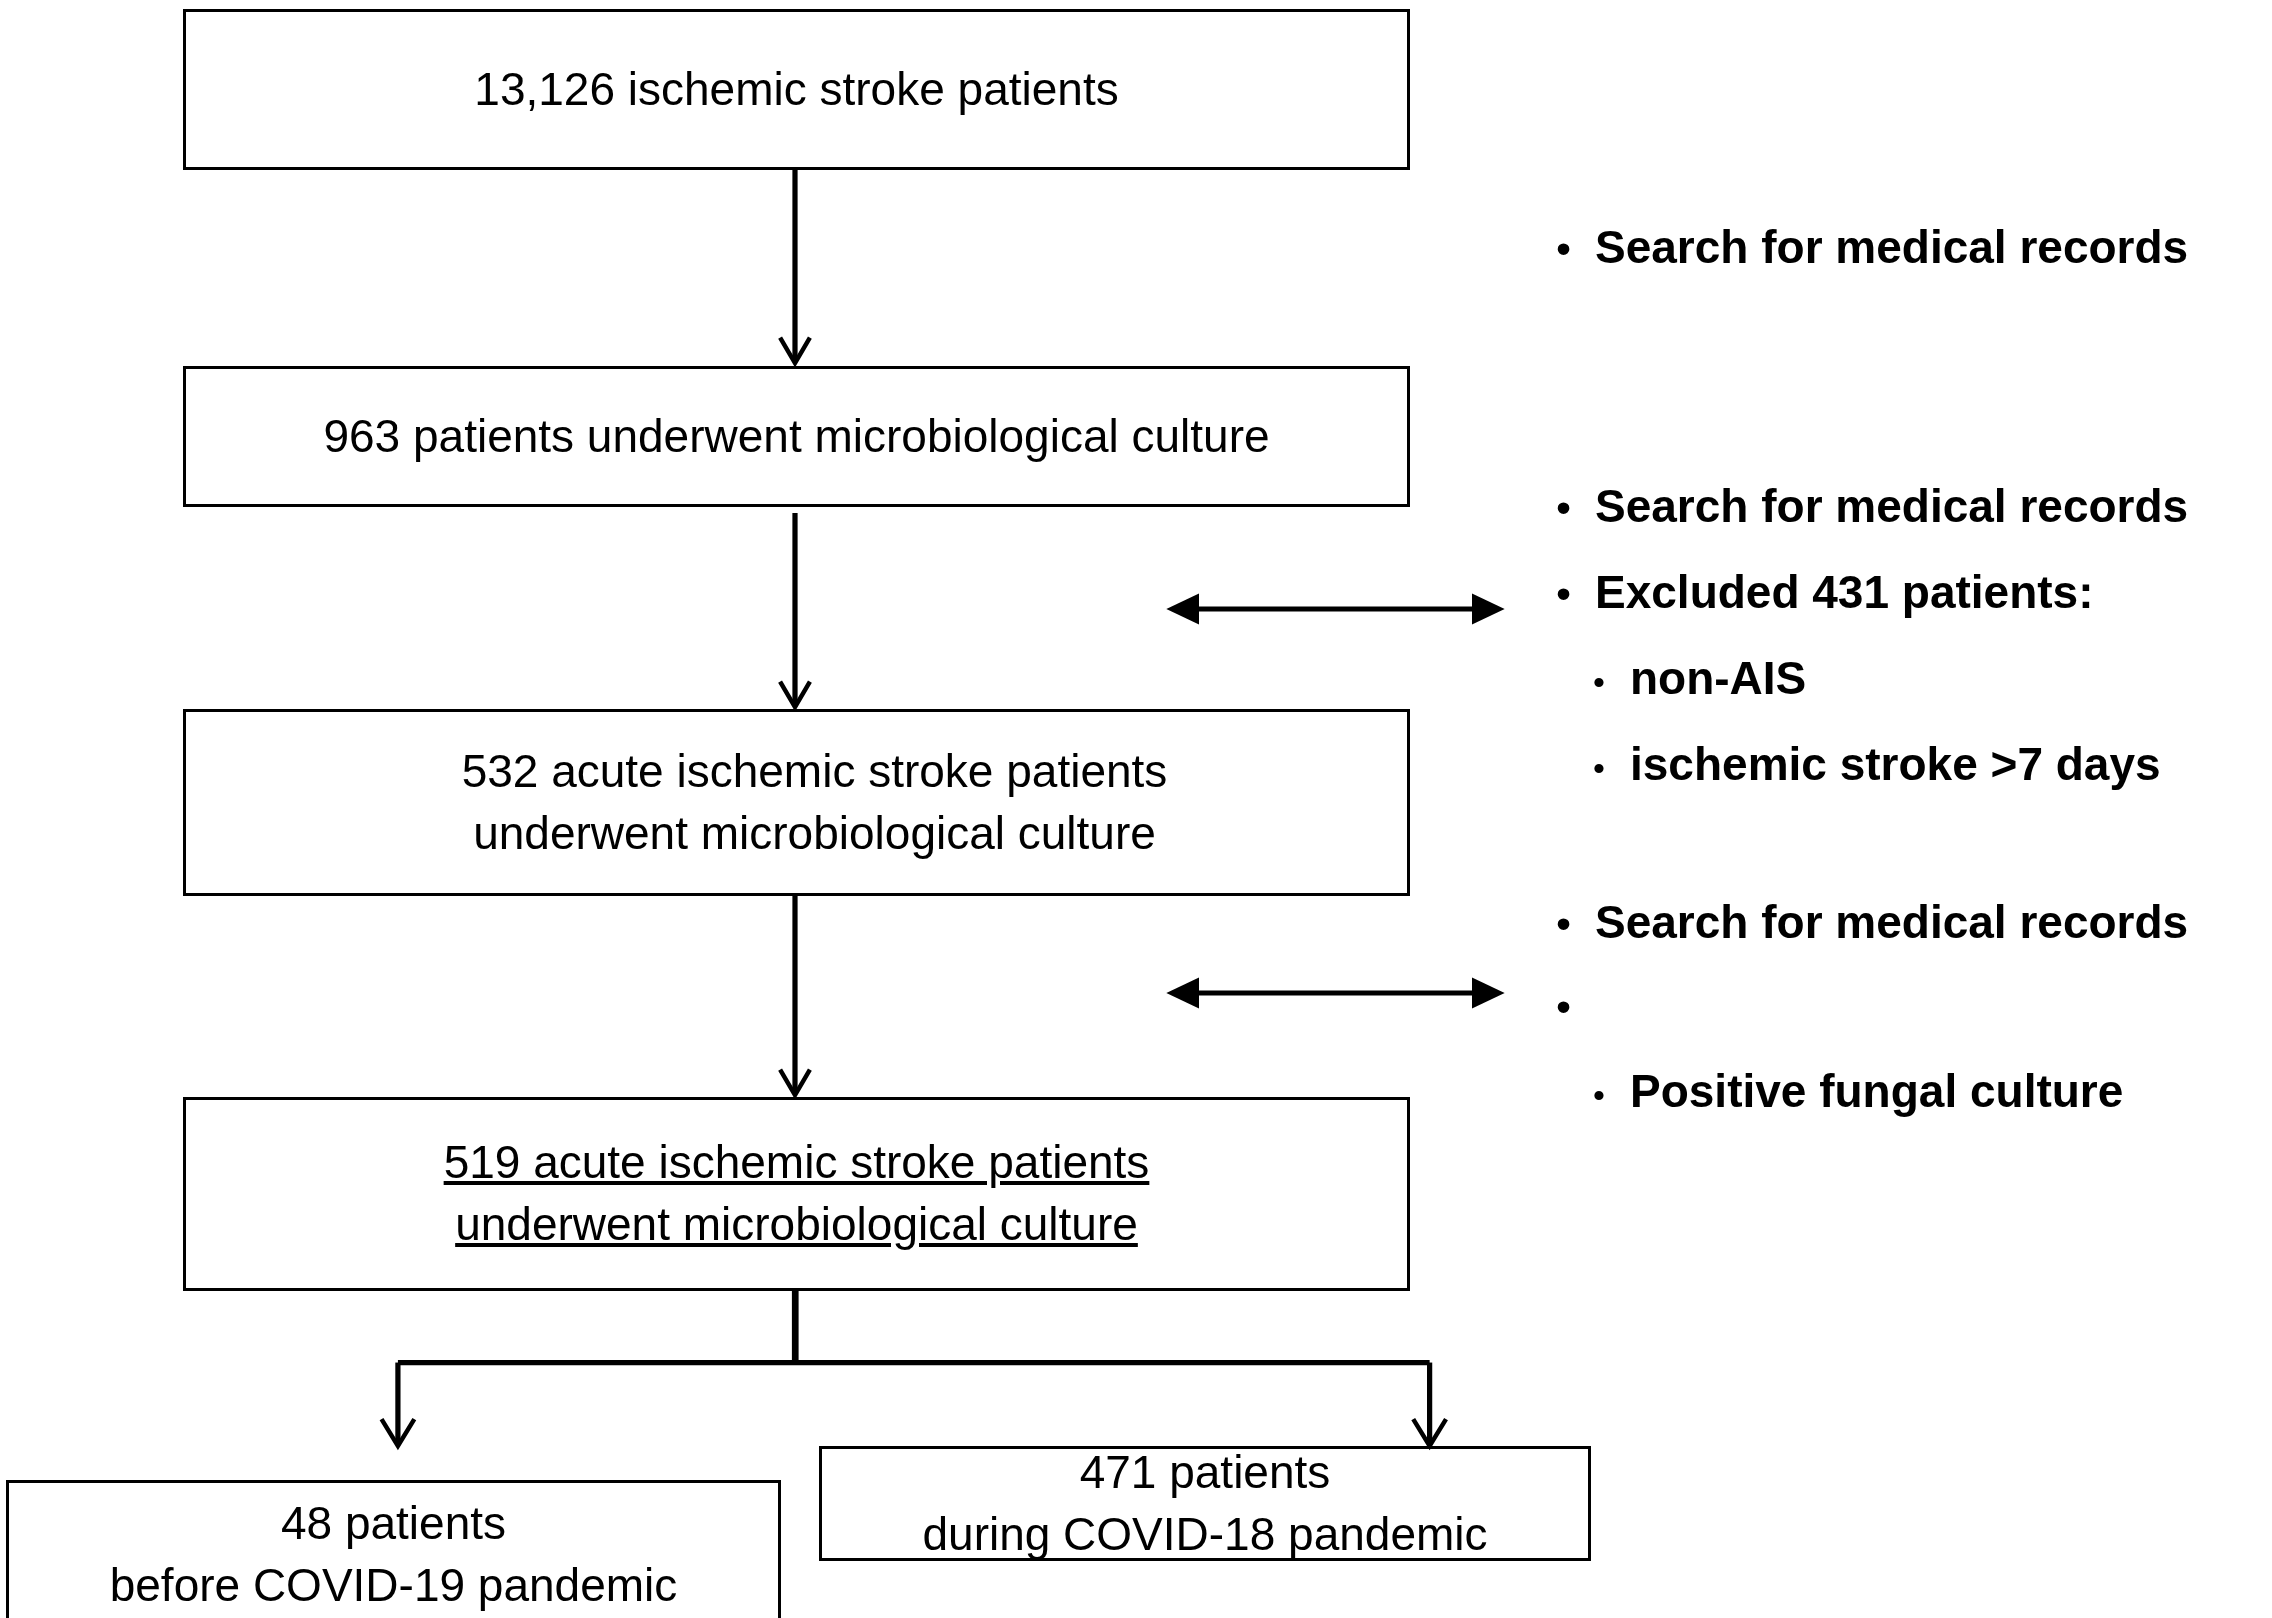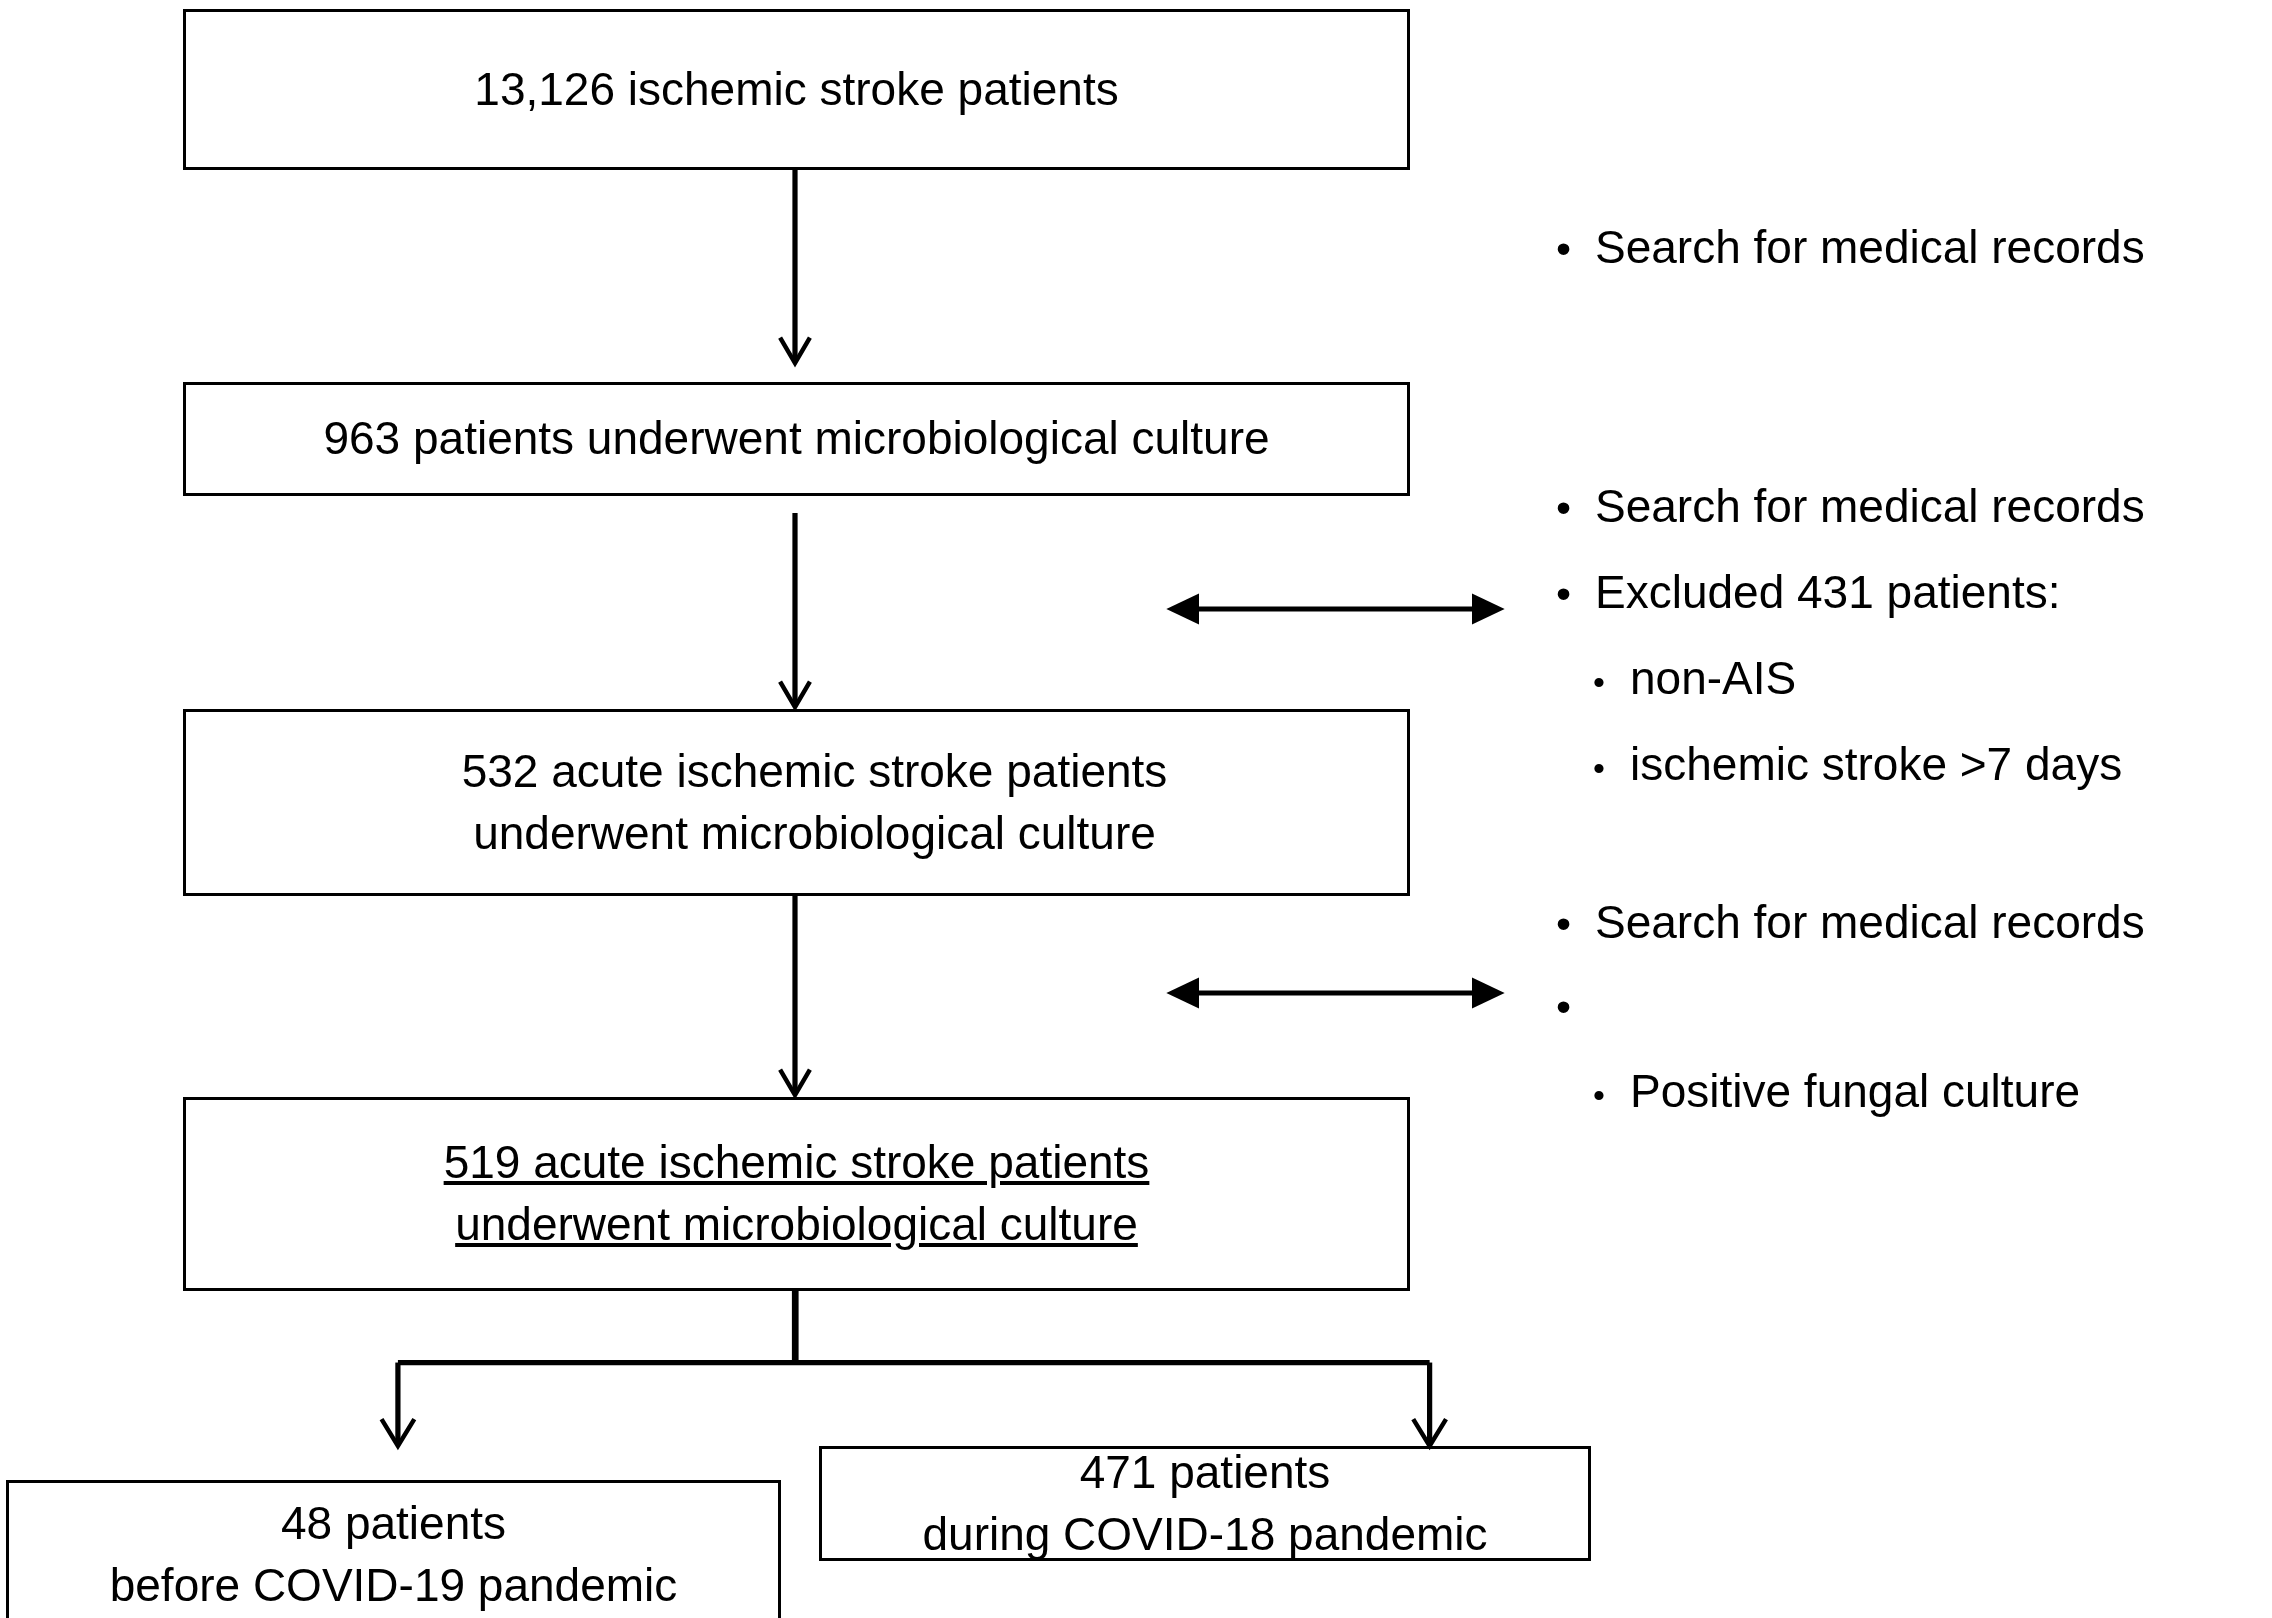--- a/index.html
+++ b/index.html
@@ -53,20 +53,21 @@
     width: 39px;
     flex: 0 0 39px;
     font-size: 43px;
     line-height: 1;
     text-align: left;
   }
   .ann-text {
     font-size: 46px;
     line-height: 1;
     white-space: nowrap;
+    font-weight: bold;
   }
   .ann-row.level-1 {
     margin-left: 0px;
   }
   .ann-row.level-2 {
     margin-left: 37px;
   }
   .ann-row.level-2 .ann-bullet {
     width: 37px;
     flex: 0 0 37px;
@@ -75,21 +76,21 @@
 </style>
 </head>
 <body>
 
 <div id="canvas">
 
   <div class="node-box" style="left:183px; top:9px; width:1227px; height:161px;">
     <span class="node-line">13,126 ischemic stroke patients</span>
   </div>
 
-  <div class="node-box" style="left:183px; top:382px; width:1227px; height:114px;">
+  <div class="node-box" style="left:183px; top:366px; width:1227px; height:141px;">
     <span class="node-line">963 patients underwent microbiological culture</span>
   </div>
 
   <div class="node-box" style="left:183px; top:709px; width:1227px; height:187px;padding-left:36px;">
     <span class="node-line">532 acute ischemic stroke patients</span>
     <span class="node-line">underwent microbiological culture</span>
   </div>
 
   <div class="node-box" style="left:183px; top:1097px; width:1227px; height:194px;text-decoration:underline;">
     <span class="node-line">519 acute ischemic stroke patients</span>

